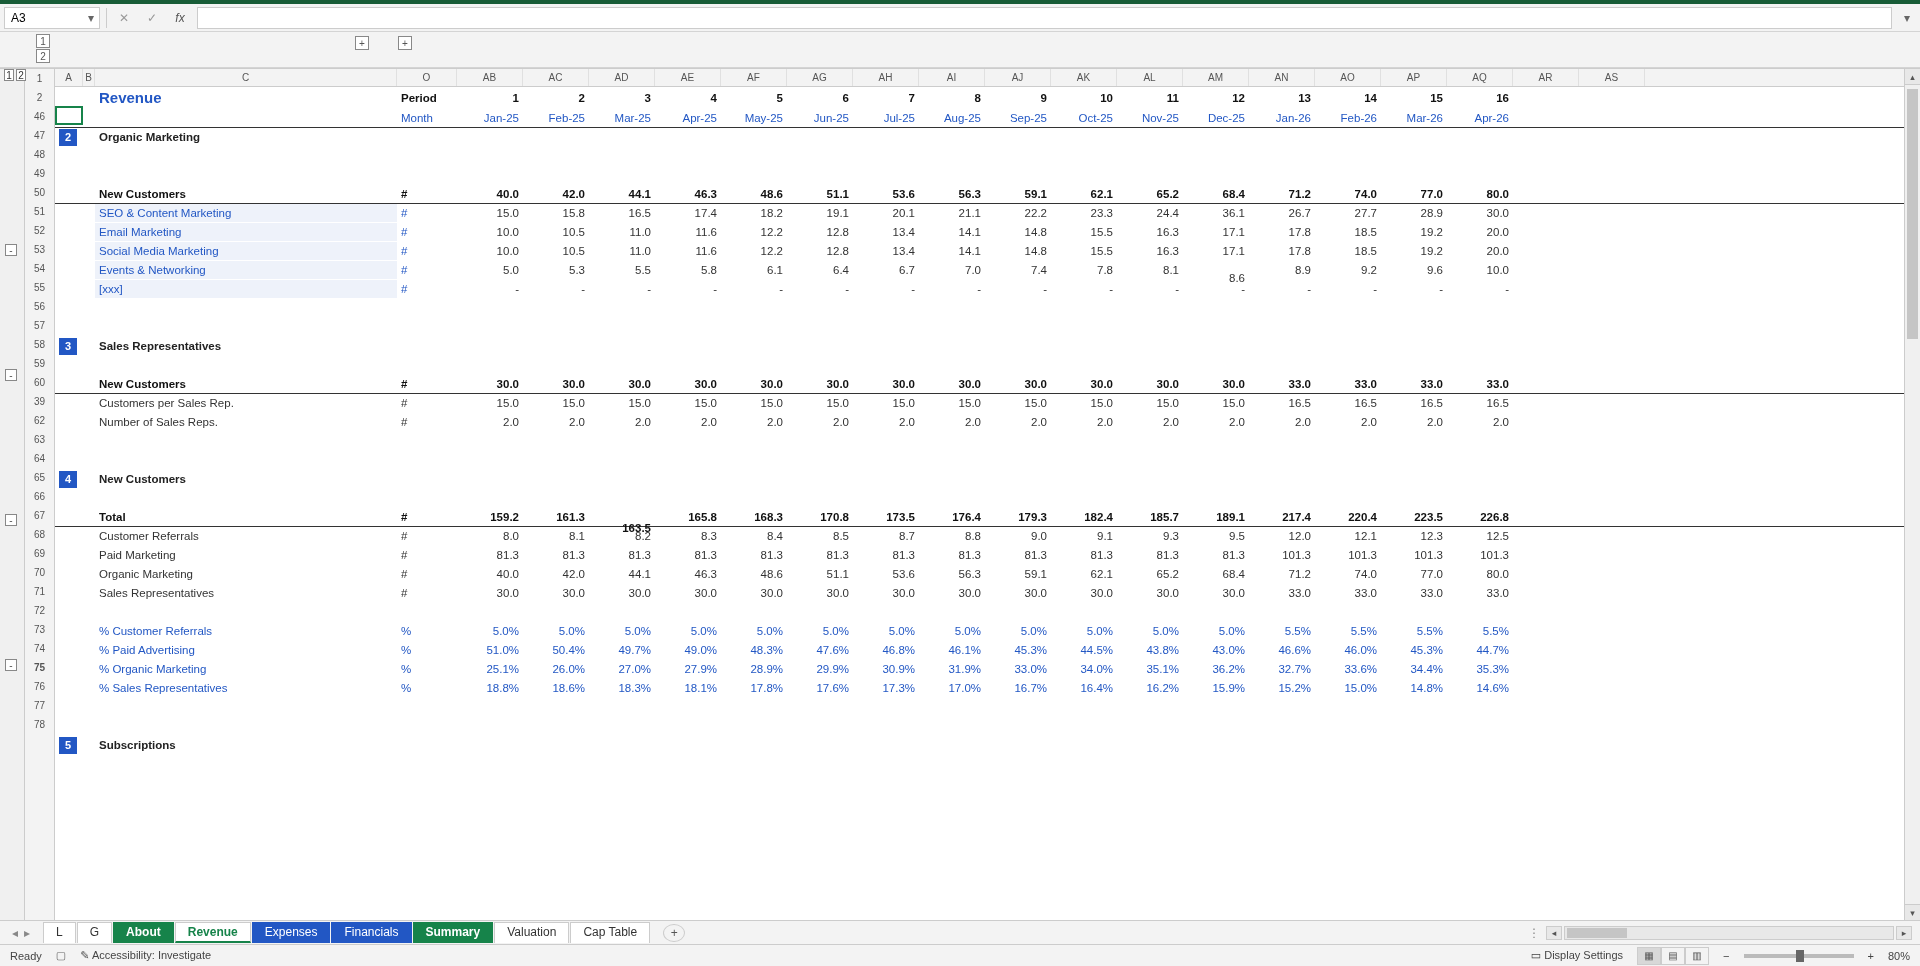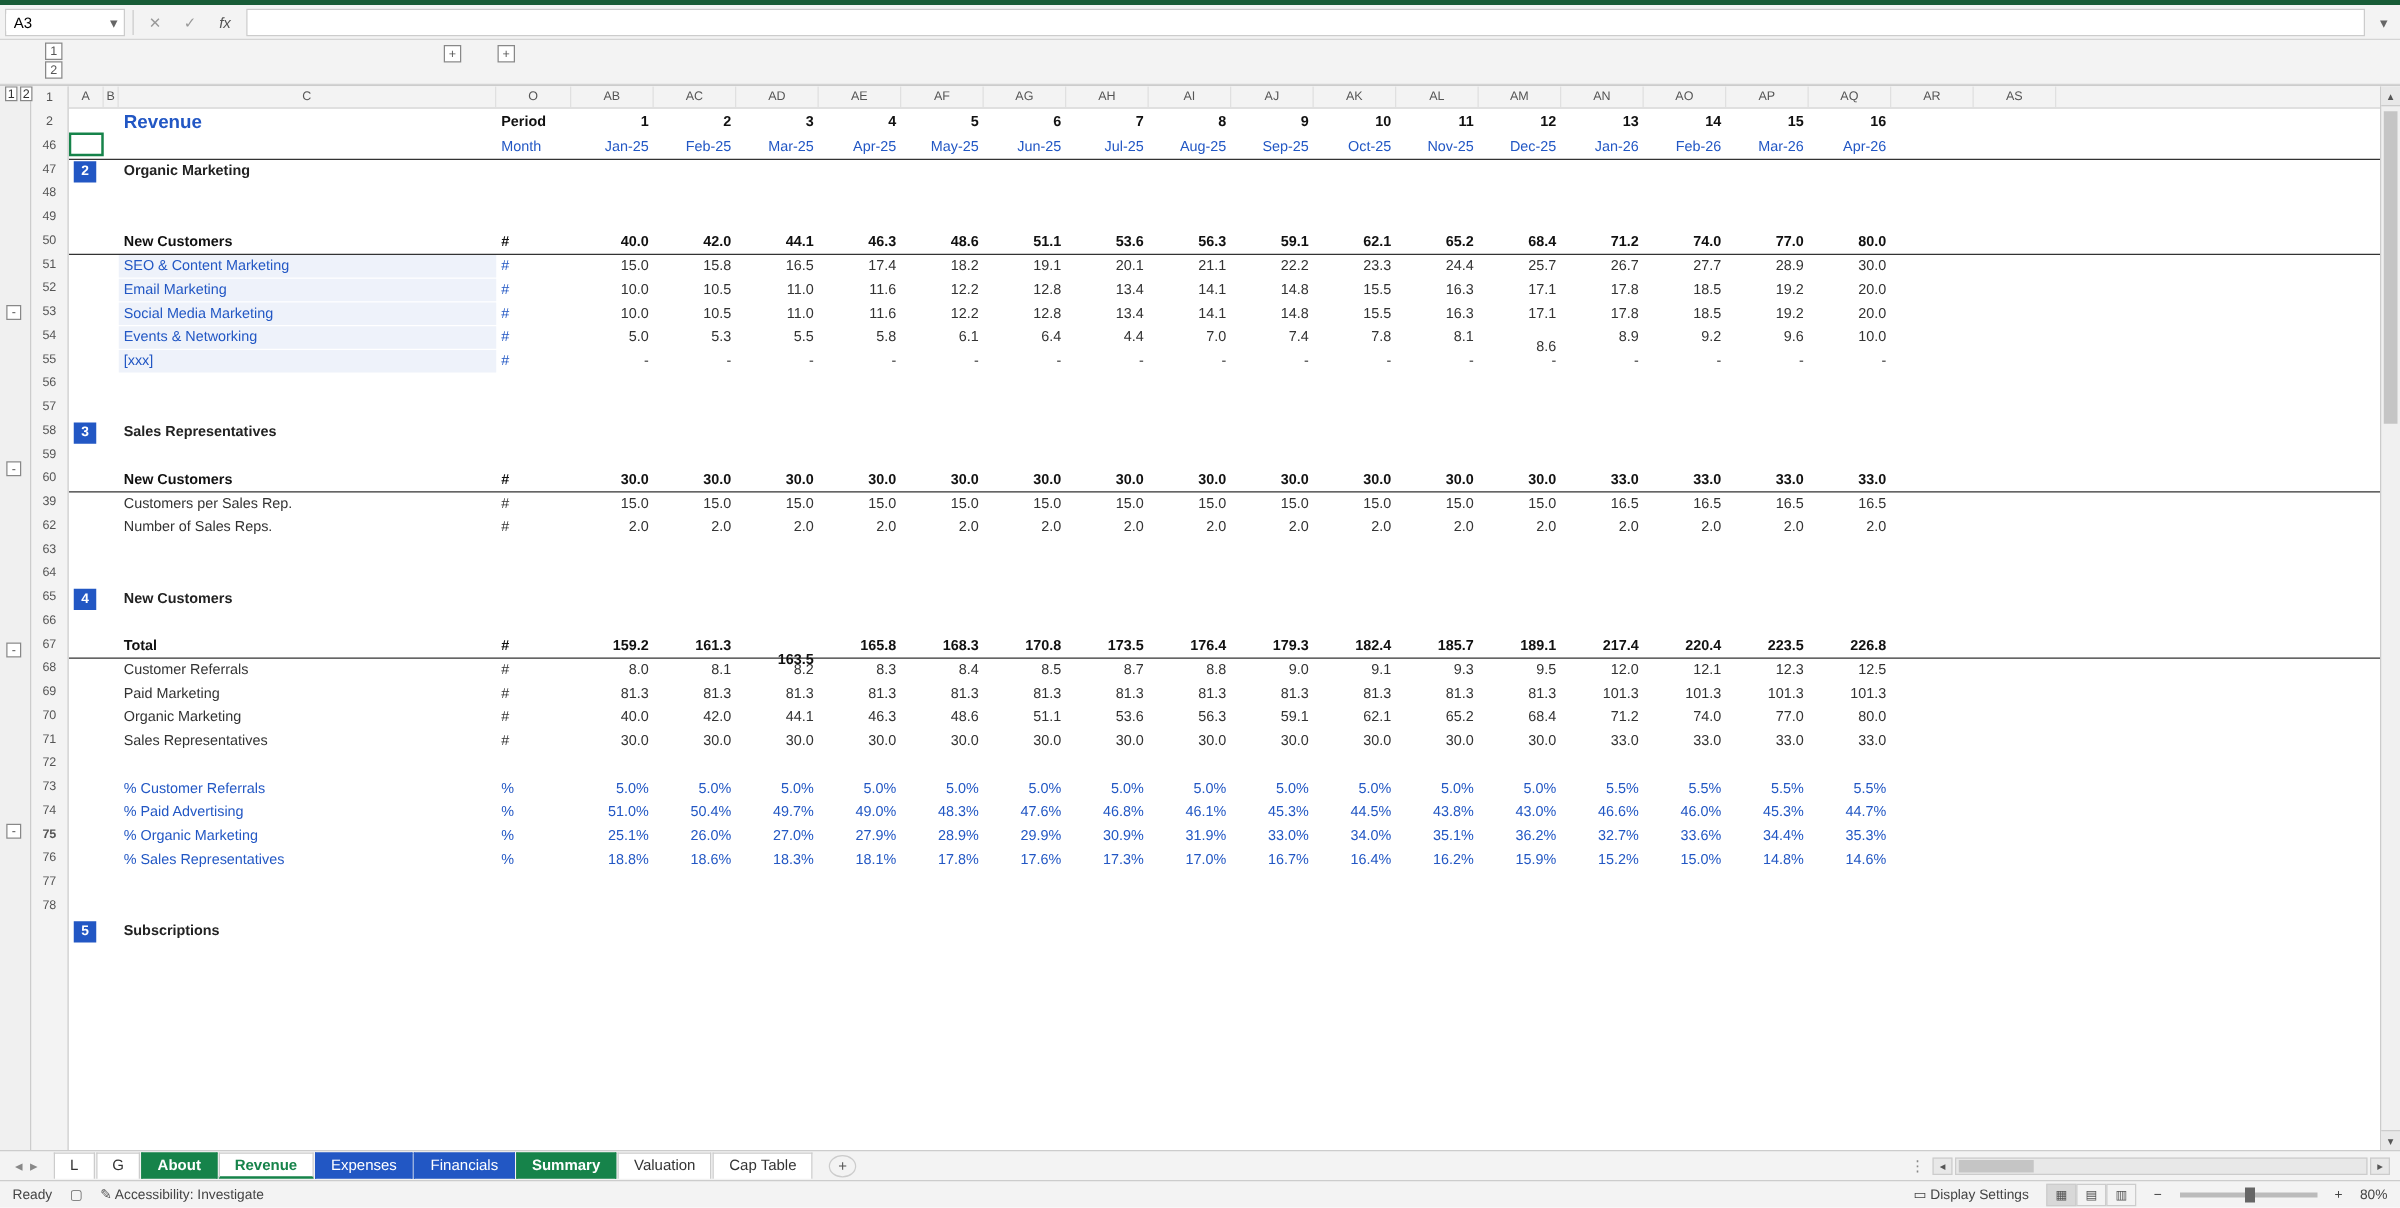--- a/index.html
+++ b/index.html
@@ -269,21 +269,21 @@
           <div class="cell r " style="width: 66px;">15.8</div>
           <div class="cell r " style="width: 66px;">16.5</div>
           <div class="cell r " style="width: 66px;">17.4</div>
           <div class="cell r " style="width: 66px;">18.2</div>
           <div class="cell r " style="width: 66px;">19.1</div>
           <div class="cell r " style="width: 66px;">20.1</div>
           <div class="cell r " style="width: 66px;">21.1</div>
           <div class="cell r " style="width: 66px;">22.2</div>
           <div class="cell r " style="width: 66px;">23.3</div>
           <div class="cell r " style="width: 66px;">24.4</div>
-          <div class="cell r " style="width: 66px;">25.7</div>
+          <div class="cell r " style="width: 66px;">36.1</div>
           <div class="cell r " style="width: 66px;">26.7</div>
           <div class="cell r " style="width: 66px;">27.7</div>
           <div class="cell r " style="width: 66px;">28.9</div>
           <div class="cell r " style="width: 66px;">30.0</div>
         </div>
         <div class="row ">
           <div class="cell " style="width: 28px;"></div>
           <div class="cell " style="width: 12px;"></div>
           <div class="cell link sub-shade" style="width: 302px;">Email Marketing</div>
           <div class="cell link" style="width: 60px;">#</div>
@@ -330,21 +330,21 @@
           <div class="cell " style="width: 28px;"></div>
           <div class="cell " style="width: 12px;"></div>
           <div class="cell link sub-shade" style="width: 302px;">Events &amp; Networking</div>
           <div class="cell link" style="width: 60px;">#</div>
           <div class="cell r " style="width: 66px;">5.0</div>
           <div class="cell r " style="width: 66px;">5.3</div>
           <div class="cell r " style="width: 66px;">5.5</div>
           <div class="cell r " style="width: 66px;">5.8</div>
           <div class="cell r " style="width: 66px;">6.1</div>
           <div class="cell r " style="width: 66px;">6.4</div>
-          <div class="cell r " style="width: 66px;">4.4</div>
+          <div class="cell r " style="width: 66px;">6.7</div>
           <div class="cell r " style="width: 66px;">7.0</div>
           <div class="cell r " style="width: 66px;">7.4</div>
           <div class="cell r " style="width: 66px;">7.8</div>
           <div class="cell r " style="width: 66px;">8.1</div>
           <div class="cell r " style="width: 66px; margin-top: 16px;">8.6</div>
           <div class="cell r " style="width: 66px;">8.9</div>
           <div class="cell r " style="width: 66px;">9.2</div>
           <div class="cell r " style="width: 66px;">9.6</div>
           <div class="cell r " style="width: 66px;">10.0</div>
         </div>

